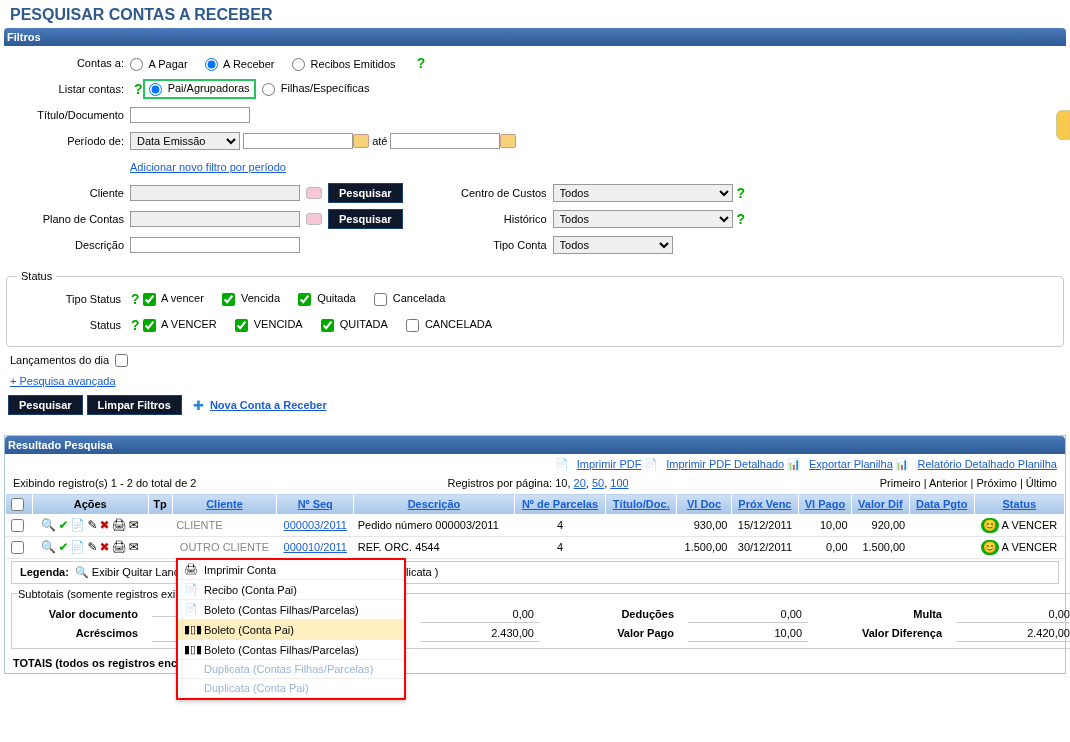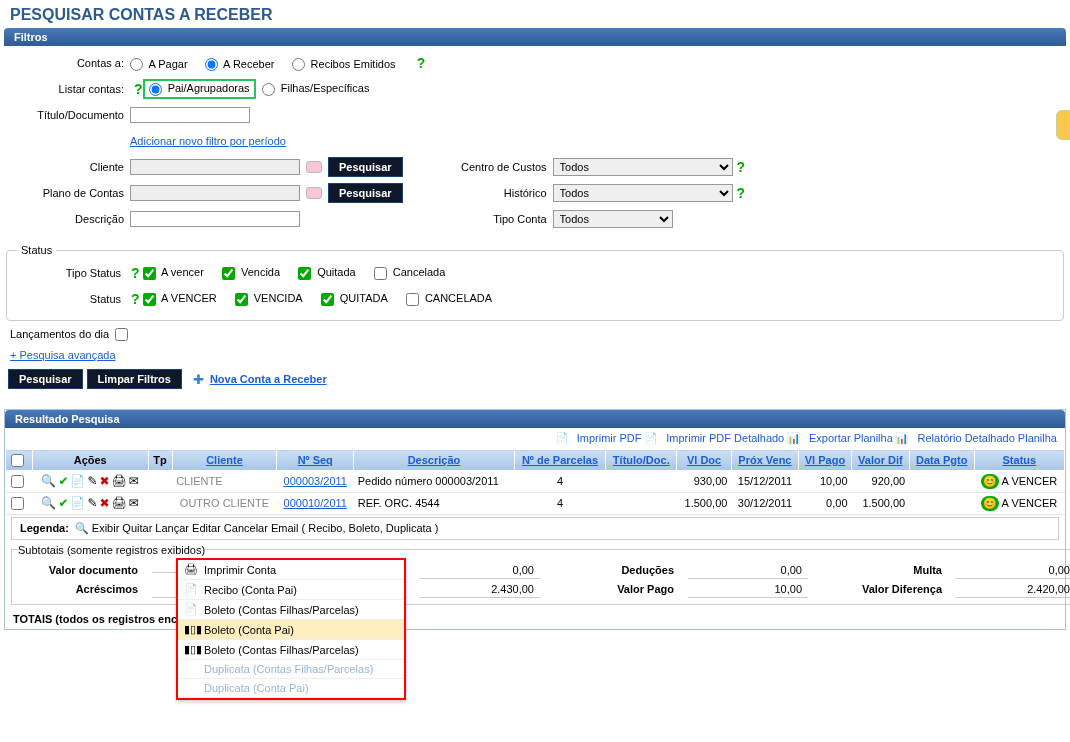--- a/index.html
+++ b/index.html
@@ -1,38 +1,38 @@
 <!DOCTYPE html>
 <html><head>
 <meta charset="utf-8">
 <style>
 * { box-sizing: border-box; margin: 0; padding: 0; }
 body { font-family: Arial, sans-serif; font-size: 11px; background: #fff; color: #000; width: 1070px; }
 .page-title { color: #2c5a8e; font-size: 16px; font-weight: bold; padding: 6px 10px 4px; }
-.section-bar { background: linear-gradient(#4a7abb, #2e5a95); color: #fff; font-weight: bold; padding: 3px 10px; border-radius: 4px 4px 0 0; margin: 0 4px; }
+.section-bar { background: linear-gradient(#4a7abb, #2e5a95); color: #fff; font-weight: bold; padding: 3px 3px; border-radius: 4px 4px 0 0; margin: 0 4px; }
 .filters-body { padding: 6px 10px 4px; }
 .form-row { display: flex; align-items: center; margin-bottom: 4px; min-height: 22px; }
 .label { text-align: right; width: 120px; padding-right: 6px; font-size: 11px; }
 .radio-group label { margin-right: 14px; }
 input[type="radio"], input[type="checkbox"] { vertical-align: middle; margin-right: 3px; }
 input[type="text"], select { font-size: 11px; padding: 1px 2px; border: 1px solid #999; }
 .help-icon { color: #0a0; font-weight: bold; font-size: 14px; margin-left: 4px; }
 .link { color: #1a5ed6; text-decoration: underline; cursor: pointer; }
 .btn-blue { background: #0f172a; color: #fff; border: 1px solid #1a4070; padding: 3px 10px; font-size: 11px; font-weight: bold; cursor: pointer; }
 .eraser-icon { display: inline-block; width: 16px; height: 12px; background: #f7c7d8; border: 1px solid #bbb; border-radius: 3px; margin: 0 6px; }
 .status-fieldset { border: 1px solid #ccc; border-radius: 4px; margin: 6px 6px 2px; padding: 6px 10px; position: relative; }
 .status-fieldset legend { padding: 0 4px; font-size: 11px; }
 .checkbox-row { display: flex; align-items: center; }
 .checkbox-row label { margin-right: 18px; }
 .green-check { accent-color: #0a0; }
 .buttons-row { padding: 6px 8px; display: flex; align-items: center; gap: 4px; }
 .plus-icon::before { content: "✚"; color: #2c86c9; font-size: 13px; margin-right: 2px; }
 .results-section { margin: 14px 4px 0; border: 1px solid #a8c2e0; }
 .links-bar { text-align: right; padding: 4px 8px; font-size: 11px; }
-.links-bar a { color: #1a5ed6; margin-left: 6px; }
+.links-bar a { color: #1a5ed6; text-decoration: underline; margin-left: 6px; }
 .pdf-ico::before { content: "📄"; margin-right:2px; }
 .excel-ico::before { content: "📊"; margin-right:2px; }
 .pager-row { display: flex; justify-content: space-between; padding: 2px 8px 4px; font-size: 11px; }
 table.results { width: 100%; border-collapse: collapse; }
 table.results th { background: linear-gradient(#cde0f5, #a8c6e8); border: 1px solid #fff; padding: 3px 4px; font-size: 11px; color: #1a5ed6; text-decoration: underline; }
 table.results th.noul { text-decoration: none; color: #000; }
 table.results td { border-bottom: 1px solid #e5e5e5; padding: 3px 4px; font-size: 11px; text-align: center; }
 .action-icons span { margin: 0 1px; cursor: pointer; font-size: 12px; }
 .status-badge { background: #0a0; color: #000; border-radius: 8px; padding: 1px 2px; display: inline-block; }
 .legend-row { padding: 4px 8px; border: 1px solid #ccc; margin: 2px 6px; }
@@ -79,20 +79,29 @@
     &nbsp;&nbsp;
     <label><input type="radio" name="lc" style=""> <span>Filhas/Específicas</span></label>
   </div>
 
   <div class="form-row">
     <div class="label">Título/Documento</div>
     <input type="text" style="width: 120px;">
   </div>
 
   <div class="form-row">
+    <div class="label">Período de:</div>
+    <select style="width:110px"><option>Data Emissão</option></select>
+    &nbsp;<input type="text" style="width: 110px;">
+    <span class="cal-icon"></span>
+    &nbsp;<span>até</span>&nbsp;
+    <input type="text" style="width: 110px;">
+    <span class="cal-icon"></span>
+  </div>
+  <div class="form-row">
     <div class="label"></div>
     <a class="link">Adicionar novo filtro por período</a>
   </div>
 
   <div class="two-col">
     <div>
       <div class="form-row">
         <div class="label">Cliente</div>
         <input type="text" style="width: 170px; background: rgb(238, 238, 238);" disabled="">
         <span class="eraser-icon"></span>
@@ -161,20 +170,31 @@
   <a class="link" style="font-weight:bold">Nova Conta a Receber</a>
 </div>
 
 <div class="results-section">
   <div class="section-bar" style="margin:0">Resultado Pesquisa</div>
   <div class="links-bar">
     <span class="pdf-ico"></span><a>Imprimir PDF</a>
     <span class="pdf-ico"></span><a>Imprimir PDF Detalhado</a>
     <span class="excel-ico"></span><a>Exportar Planilha</a>
     <span class="excel-ico"></span><a>Relatório Detalhado Planilha</a>
+  </div>
+  <div class="pager-row">
+    <span>Exibindo registro(s) 1 - 2 do total de 2</span>
+    <span>
+      <span>Registros por página:</span>
+      <span>10</span>,
+      <a class="link">20</a>,
+      <a class="link">50</a>,
+      <a class="link">100</a>
+    </span>
+    <span>Primeiro | Anterior | Próximo | Último</span>
   </div>
 
   <table class="results">
     <thead>
         <tr>
       <th class="noul"><input type="checkbox" style=""></th>
       <th class="noul">Ações</th>
       <th class="noul">Tp</th>
       <th>Cliente</th>
       <th>Nº Seq</th>

